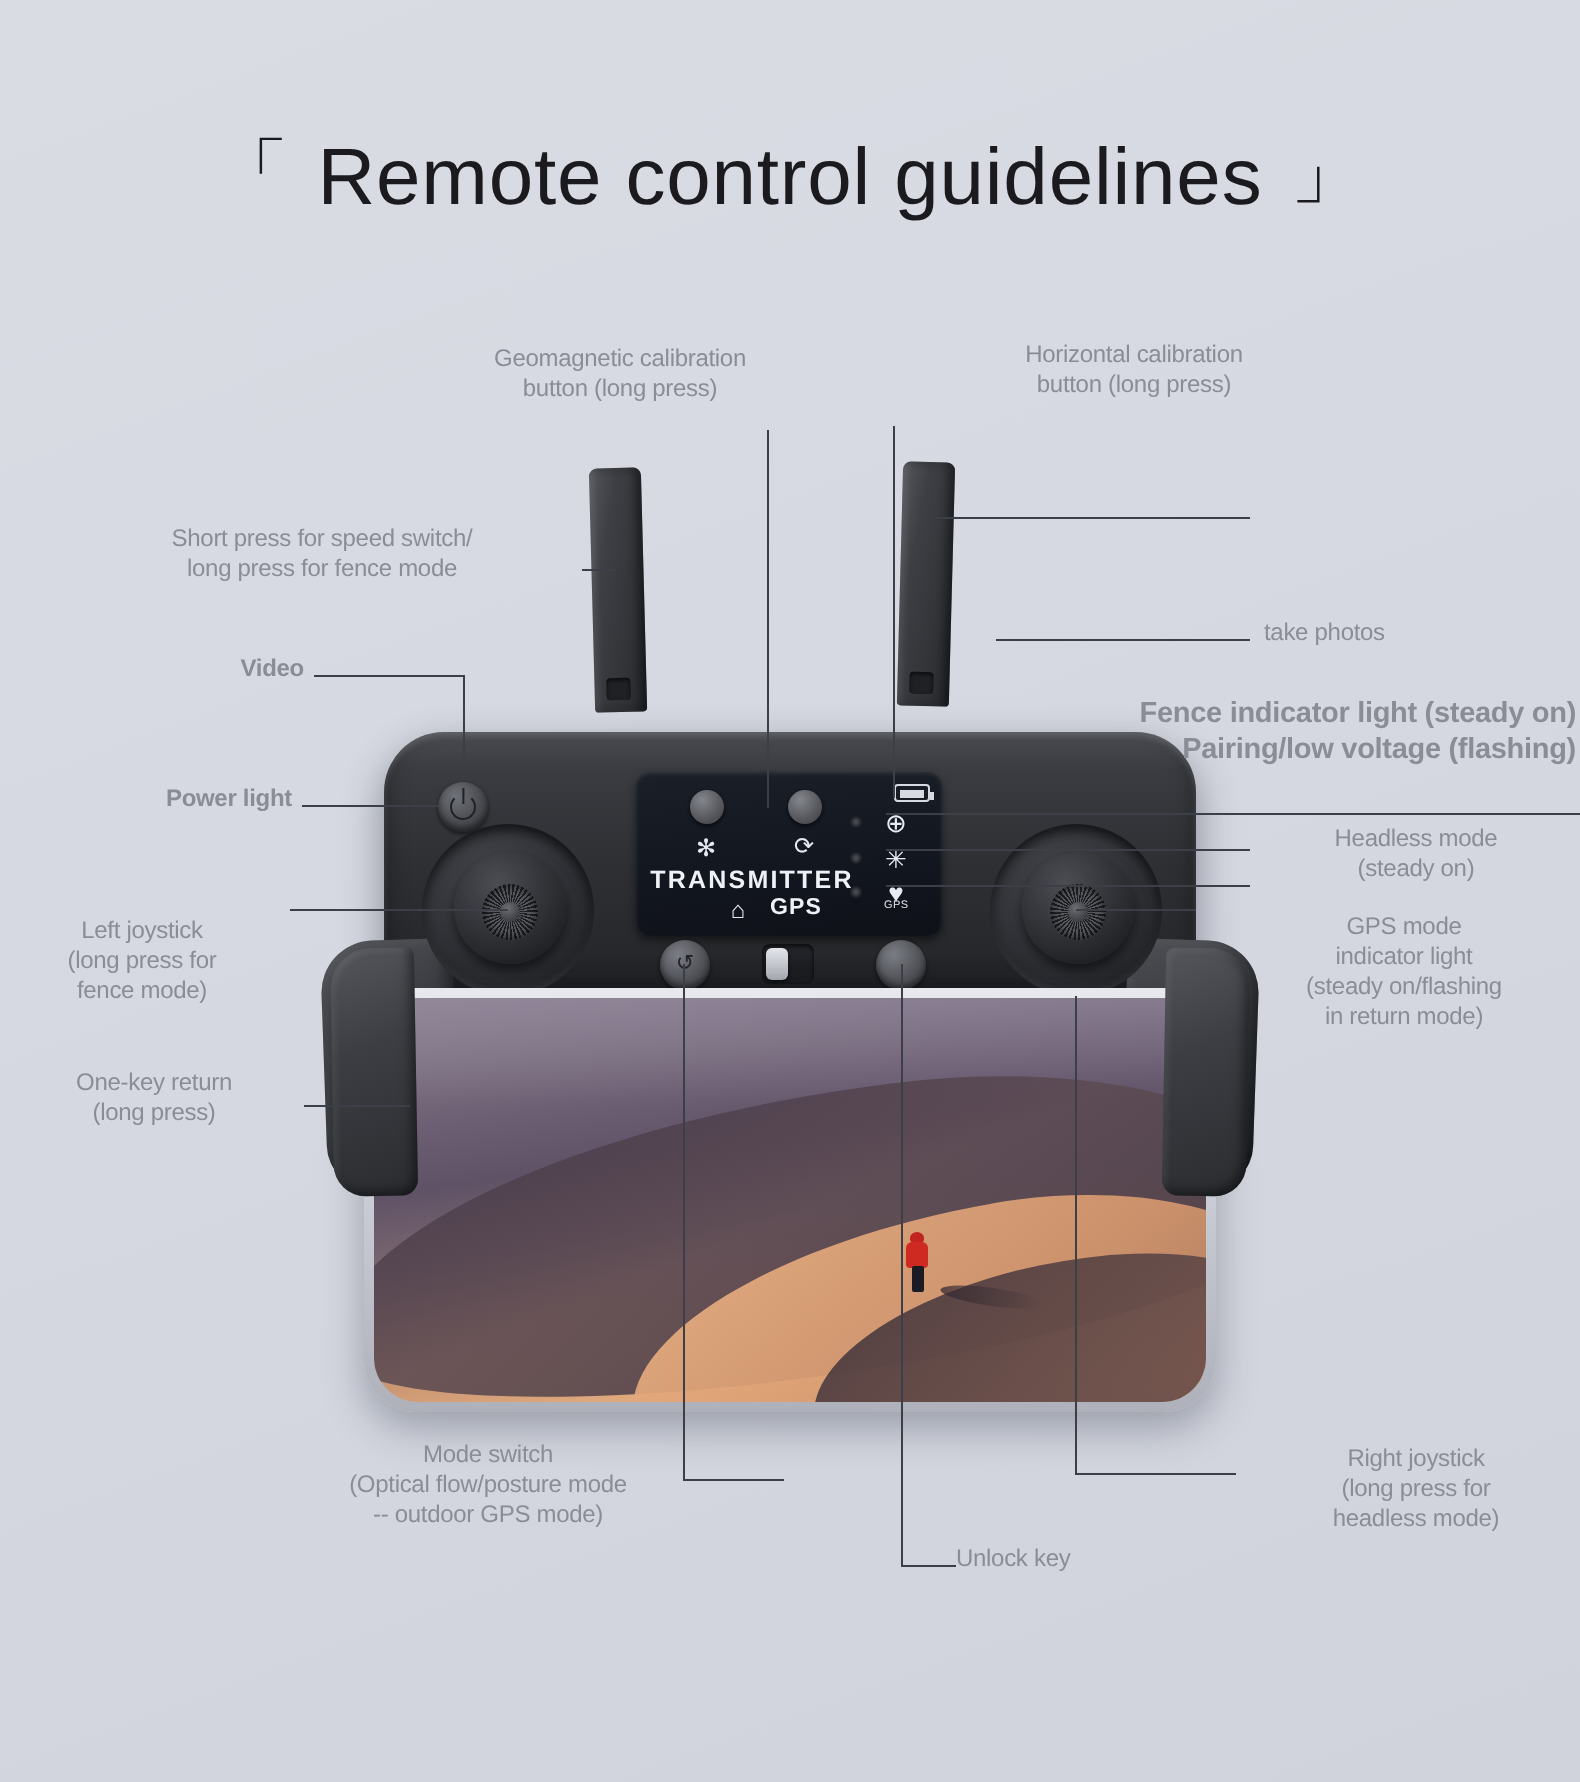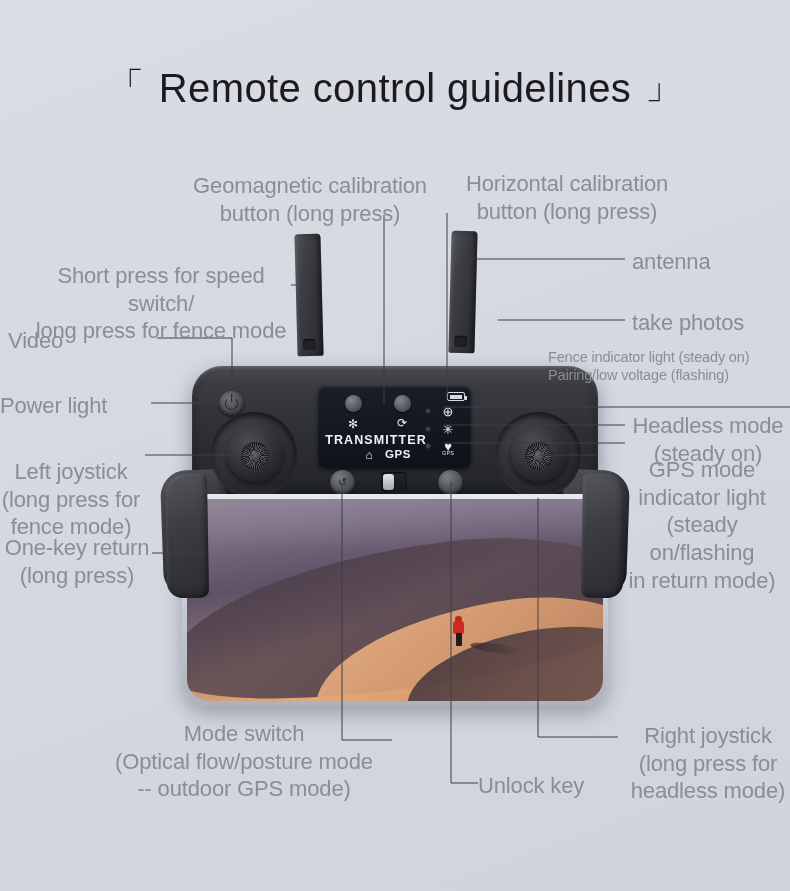--- a/index.html
+++ b/index.html
@@ -28,26 +28,26 @@
     white-space: nowrap;
   }
   .bracket { font-size: 36px; color: #1b1b1f; vertical-align: 4px; }
   .bracket.open { margin-right: 14px; }
   .bracket.close { margin-left: 14px; }
 
   
   .lbl {
     position: absolute;
     color: #8b8d96;
-    font-size: 22px;
+    font-size: 12px;
     line-height: 1.26;
     white-space: pre-line;
     letter-spacing: -0.15px;
   }
-  .lbl.r { text-align: left; }
+  .lbl.r { text-align: right; font-weight: bold; }
   .lbl.c { text-align: center; }
   .lbl.l { text-align: left; }
   .lbl.small { font-size: 14.5px; }
 
   
   #leaders { position: absolute; inset: 0; width: 790px; height: 891px; pointer-events: none; }
   #leaders path, #leaders line { stroke: #3c3f47; stroke-width: 1; fill: none; }
 
   
   #device {
@@ -430,21 +430,20 @@
 
     <path d="M538 498 L538 737 L618 737"></path>
   </svg>
 
   <div class="lbl c" style="left:190px; top:172px; width:240px;">Geomagnetic calibration
 button (long press)</div>
 
   <div class="lbl c" style="left:462px; top:170px; width:210px;">Horizontal calibration
 button (long press)</div>
 
-  <div class="lbl l" style="left:632px; top:248px; width:140px;">antenna</div>
 
   <div class="lbl c" style="left:30px; top:262px; width:262px;">Short press for speed switch/
 long press for fence mode</div>
 
   <div class="lbl l" style="left:632px; top:309px; width:150px;">take photos</div>
 
   <div class="lbl r" style="left:8px; top:327px; width:144px;">Video</div>
 
   <div class="lbl small r" style="left:548px; top:348px; width:240px;">Fence indicator light (steady on)</div>
 

